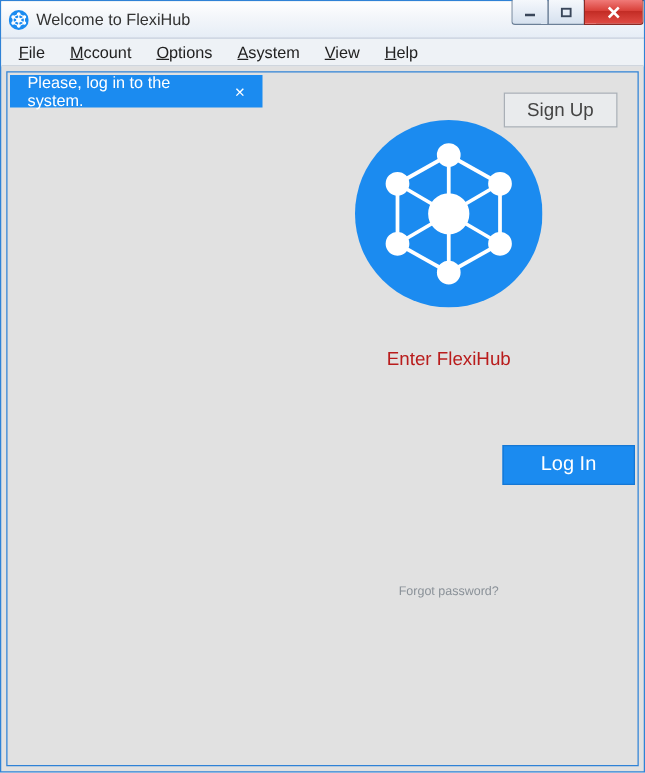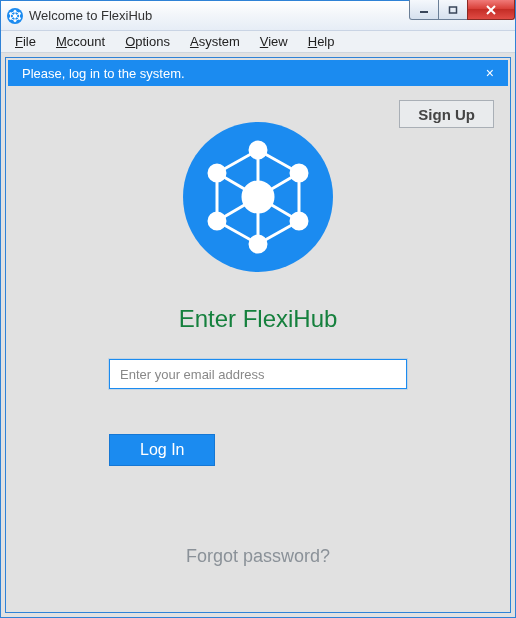--- a/index.html
+++ b/index.html
@@ -84,21 +84,21 @@
     font-size: 13px;
   }
   .menu-item .ul { text-decoration: underline; }
   
   .content-frame {
     flex: 1 1 auto;
     margin: 4px;
     border: 1px solid #2f82d6;
     background: #e1e1e1;
     display: flex;
-    flex-direction: column;
+    flex-direction: row;
     padding: 2px;
   }
   .notif {
     background: #1b8bf0;
     color: #fff;
     height: 26px;
     display: flex;
     align-items: center;
     padding: 0 10px 0 14px;
     font-size: 13px;
@@ -122,29 +122,28 @@
     top: 14px;
     right: 14px;
     height: 28px;
     padding: 0 18px;
     border: 1px solid #a9afb6;
     background: #e9ebed;
     color: #444;
     font-size: 15px;
     cursor: pointer;
     font-family: inherit;
-    font-weight: bold;
   }
   .logo-wrap {
     margin-top: 36px;
   }
   .heading {
     margin-top: 30px;
-    color: #15803d;
-    font-size: 24px;
+    color: #b91c1c;
+    font-size: 15px;
     font-weight: 400;
   }
   .form {
     margin-top: 26px;
     width: 298px;
     display: flex;
     flex-direction: column;
   }
   .txt {
     height: 30px;
@@ -157,37 +156,38 @@
     color: #333;
   }
   .txt::placeholder { color: #888; }
   .txt.focus {
     border: 1px solid #1b8bf0;
     box-shadow: 0 0 0 1px rgba(27,139,240,0.15);
   }
   .gap { height: 16px; }
   .login-row {
     display: flex;
-    margin-top: 29px;
+    justify-content: flex-end;
+    margin-top: 18px;
   }
   .login-btn {
     height: 32px;
     padding: 0 30px;
     background: #1b8bf0;
     border: 1px solid #1577d4;
     color: #fff;
     font-size: 16px;
     cursor: pointer;
     font-family: inherit;
   }
   .forgot {
     margin-top: 80px;
     margin-bottom: 20px;
     color: #8a9198;
-    font-size: 18px;
+    font-size: 10px;
     cursor: pointer;
   }
 </style>
 </head>
 <body>
 
 <div class="window">
 
   <div class="titlebar">
     <span class="app-icon">
@@ -282,21 +282,20 @@
             <line x1="75" y1="75" x2="75" y2="122"></line>
             <line x1="75" y1="75" x2="34" y2="99"></line>
             <line x1="75" y1="75" x2="34" y2="51"></line>
           </g>
         </svg>
       </div>
 
       <div class="heading">Enter FlexiHub</div>
 
       <div class="form">
-        <input type="text" class="txt focus" placeholder="Enter your email address" style="">
         <div class="gap"></div>
         <div class="login-row">
           <button class="login-btn">Log In</button>
         </div>
       </div>
 
       <div class="forgot">Forgot password?</div>
     </div>
   </div>
 </div>

